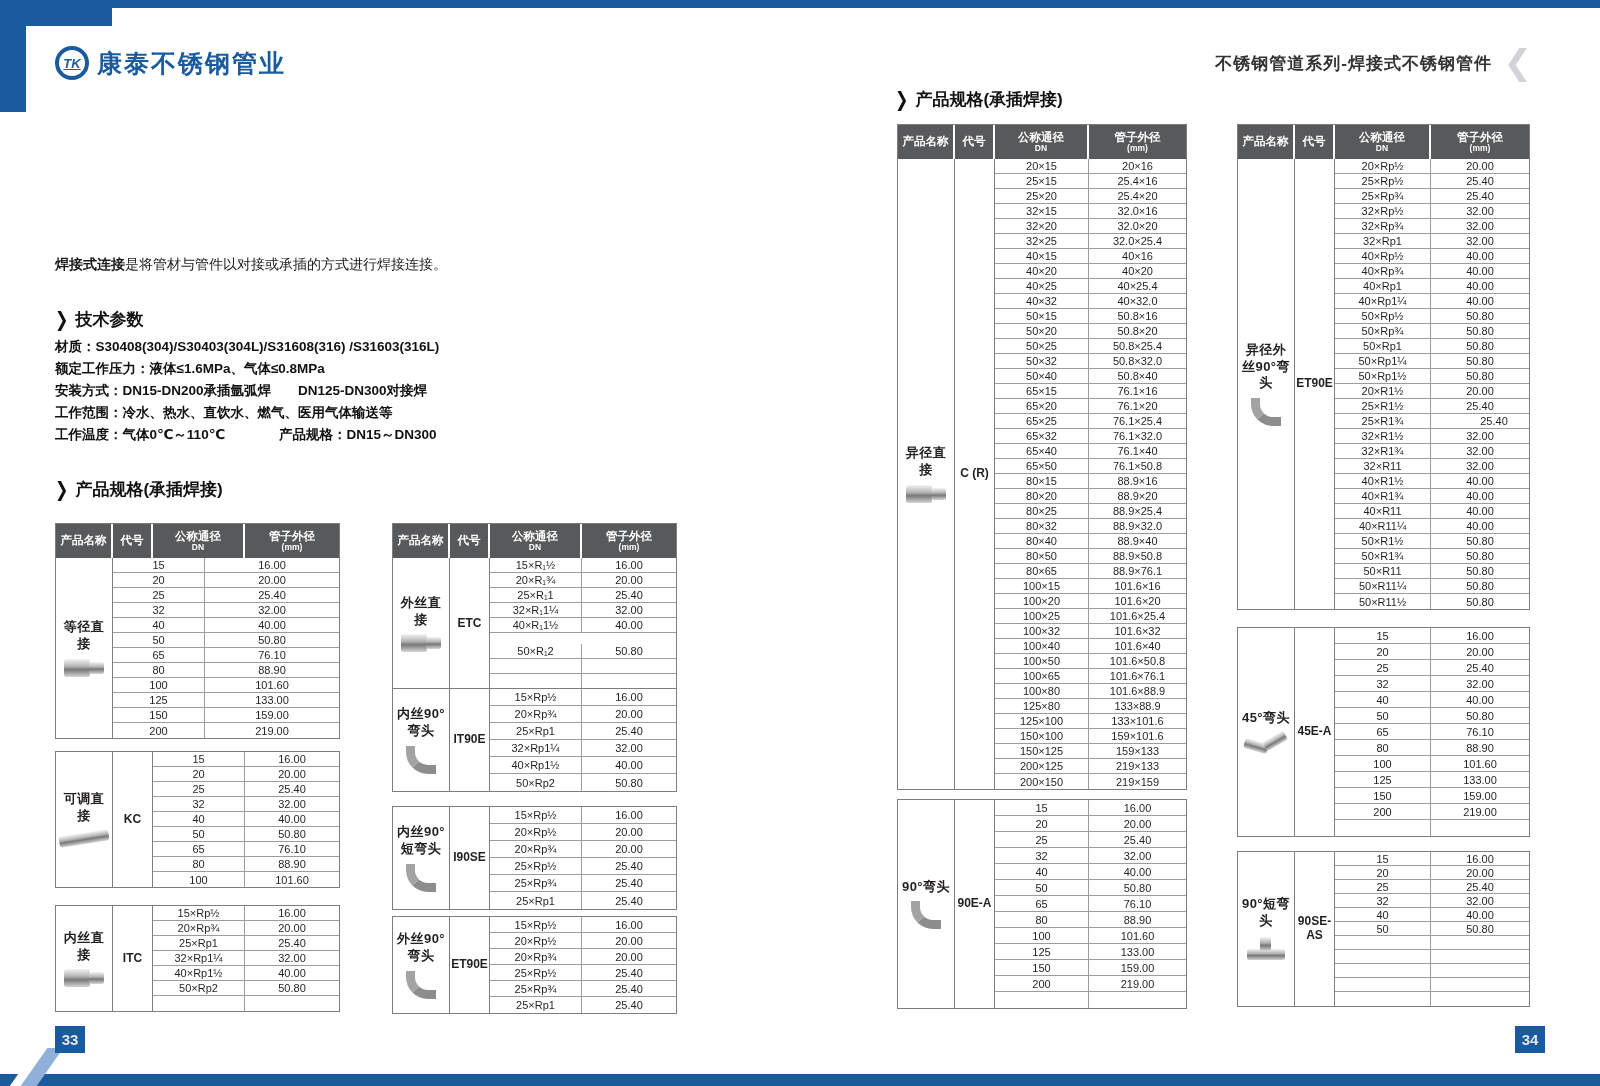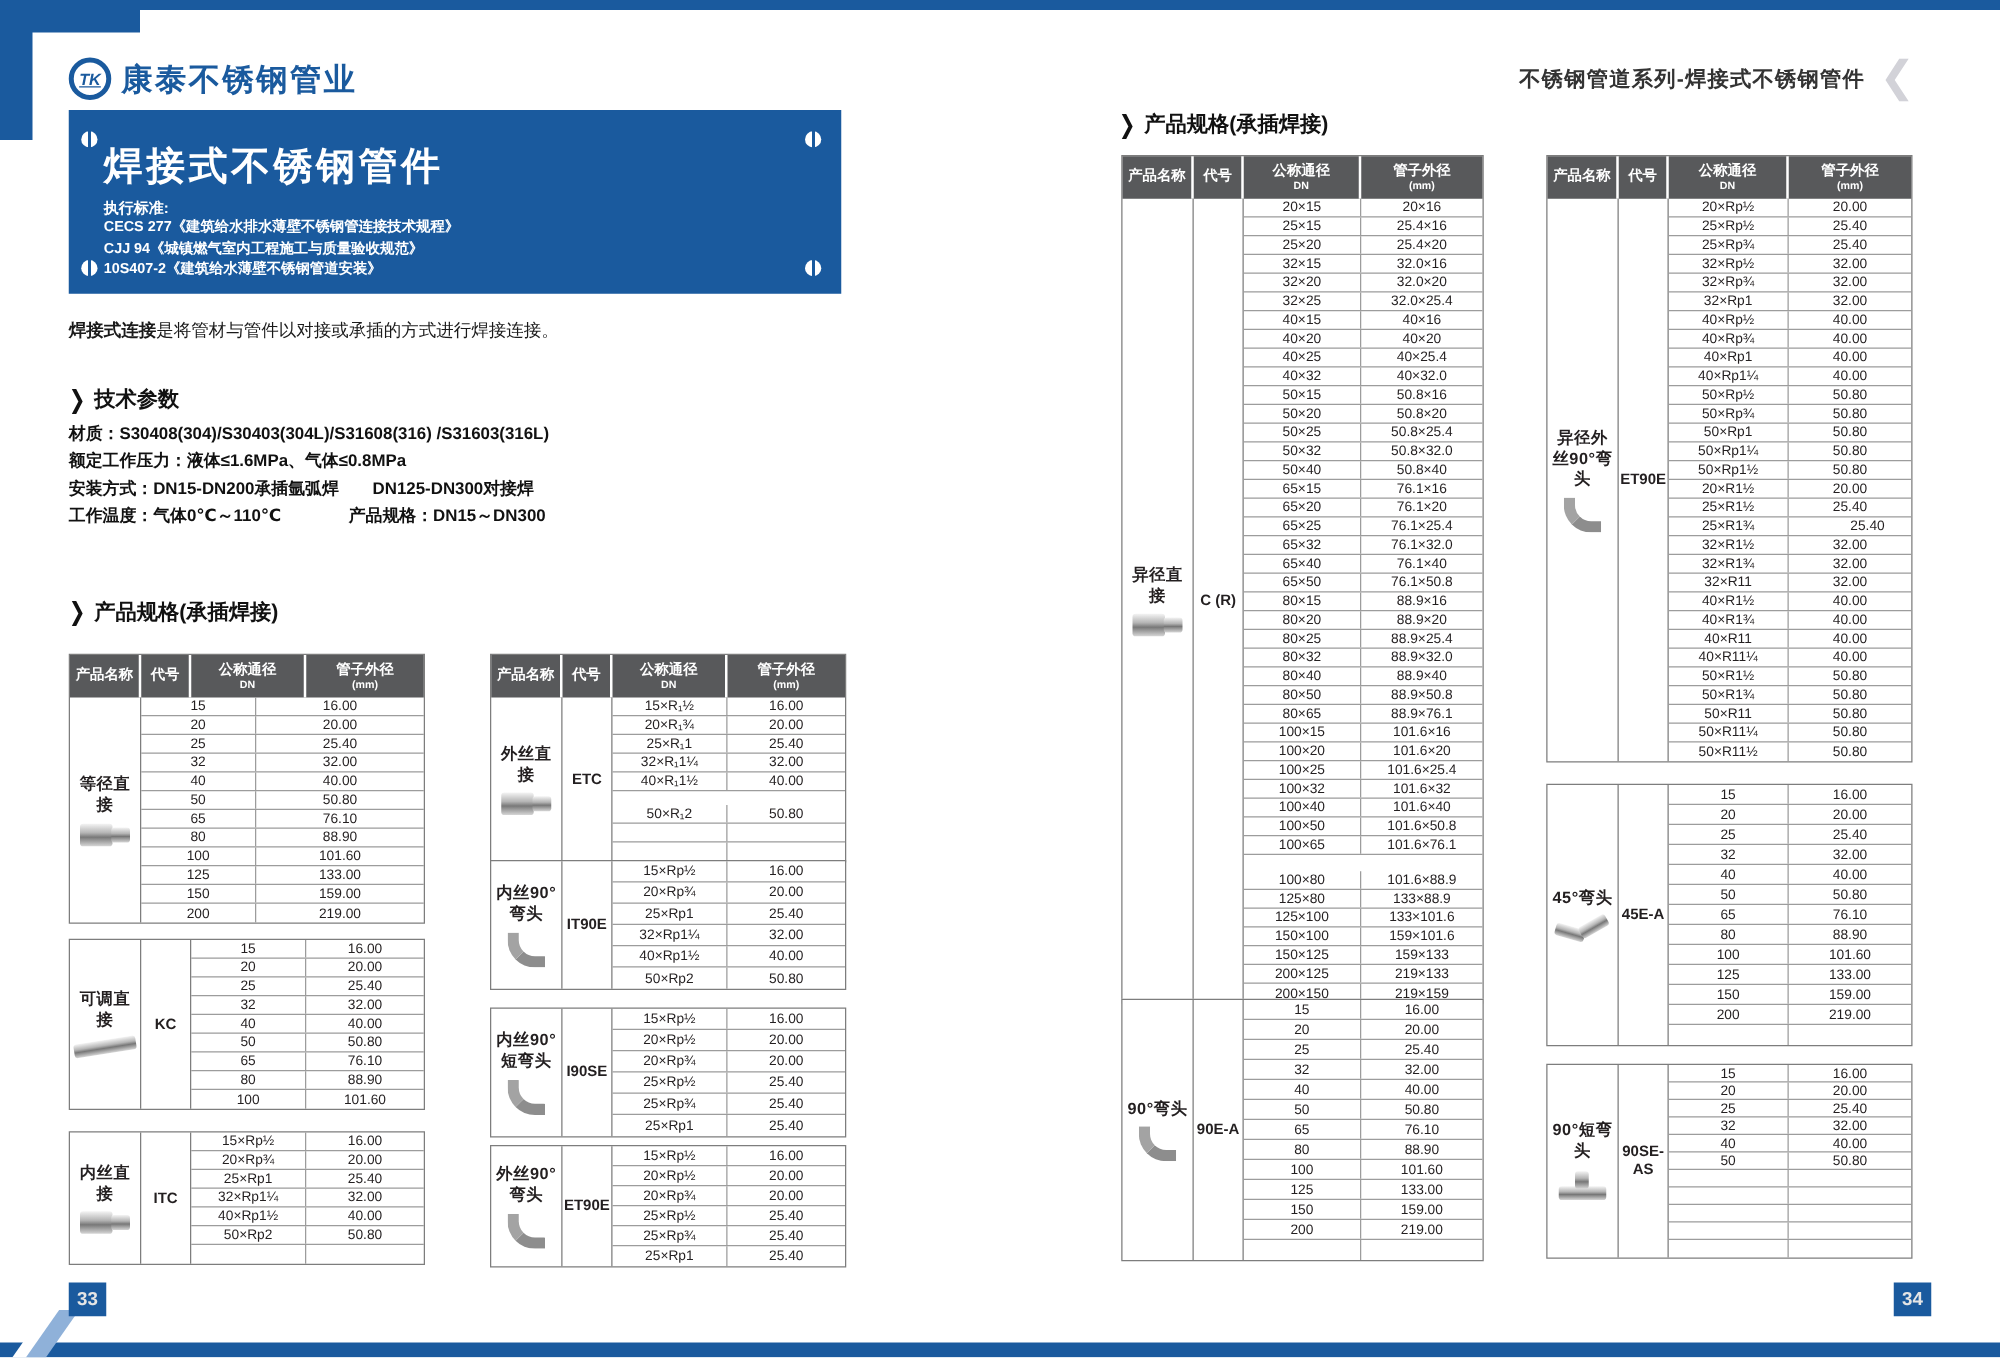--- a/index.html
+++ b/index.html
@@ -97,46 +97,34 @@
 
   <div class="logo">
     <div class="logo-circle">
       <span>TK</span>
     </div>
     <div class="logo-text">康泰不锈钢管业</div>
   </div>
   <div class="series-title">不锈钢管道系列-焊接式不锈钢管件</div>
   <div class="header-chevron">❮</div>
 
-  <div class="banner">
-    <div class="slot-dot" style="left:10px;top:17px;"></div>
-    <div class="slot-dot" style="right:16px;top:17px;"></div>
-    <div class="slot-dot" style="left:10px;bottom:14px;"></div>
-    <div class="slot-dot" style="right:16px;bottom:14px;"></div>
-    <div class="banner-title">焊接式不锈钢管件</div>
-    <div class="banner-std-label">执行标准:</div>
-    <div class="banner-stds">
-      <div>CECS 277《建筑给水排水薄壁不锈钢管连接技术规程》</div>
-      <div>CJJ 94《城镇燃气室内工程施工与质量验收规范》</div>
-      <div>10S407-2《建筑给水薄壁不锈钢管道安装》</div>
-    </div>
-  </div>
 
   <div class="intro">
     <b>焊接式连接</b><span>是将管材与管件以对接或承插的方式进行焊接连接。</span>
   </div>
 
   <div class="sec-head" style="left:55px;top:308px;">
     <span class="chev">❯</span>
     <span>技术参数</span>
   </div>
   <div class="tech-lines">
     <div>材质：S30408(304)/S30403(304L)/S31608(316) /S31603(316L)</div>
     <div>额定工作压力：液体≤1.6MPa、气体≤0.8MPa</div>
     <div>安装方式：DN15-DN200承插氩弧焊　　DN125-DN300对接焊</div>
+    <div>工作范围：冷水、热水、直饮水、燃气、医用气体输送等</div>
     <div>工作温度：气体0℃～110℃　　　　产品规格：DN15～DN300</div>
   </div>
 
   <div class="sec-head" style="left:55px;top:478px;">
     <span class="chev">❯</span>
     <span>产品规格(承插焊接)</span>
   </div>
   <div class="sec-head" style="left:895px;top:88px;">
     <span class="chev">❯</span>
     <span>产品规格(承插焊接)</span>
@@ -623,21 +611,21 @@
             <div class="bod">101.6×40</div>
           </div>
           <div class="brow" style="height: 15px;">
             <div class="bdn">100×50</div>
             <div class="bod">101.6×50.8</div>
           </div>
           <div class="brow" style="height: 15px;">
             <div class="bdn">100×65</div>
             <div class="bod">101.6×76.1</div>
           </div>
-          <div class="brow" style="height: 15px; margin-top: 13px;">
+          <div class="brow" style="height: 15px;">
             <div class="bdn">100×80</div>
             <div class="bod">101.6×88.9</div>
           </div>
           <div class="brow" style="height: 15px;">
             <div class="bdn">125×80</div>
             <div class="bod">133×88.9</div>
           </div>
           <div class="brow" style="height: 15px;">
             <div class="bdn">125×100</div>
             <div class="bod">133×101.6</div>

